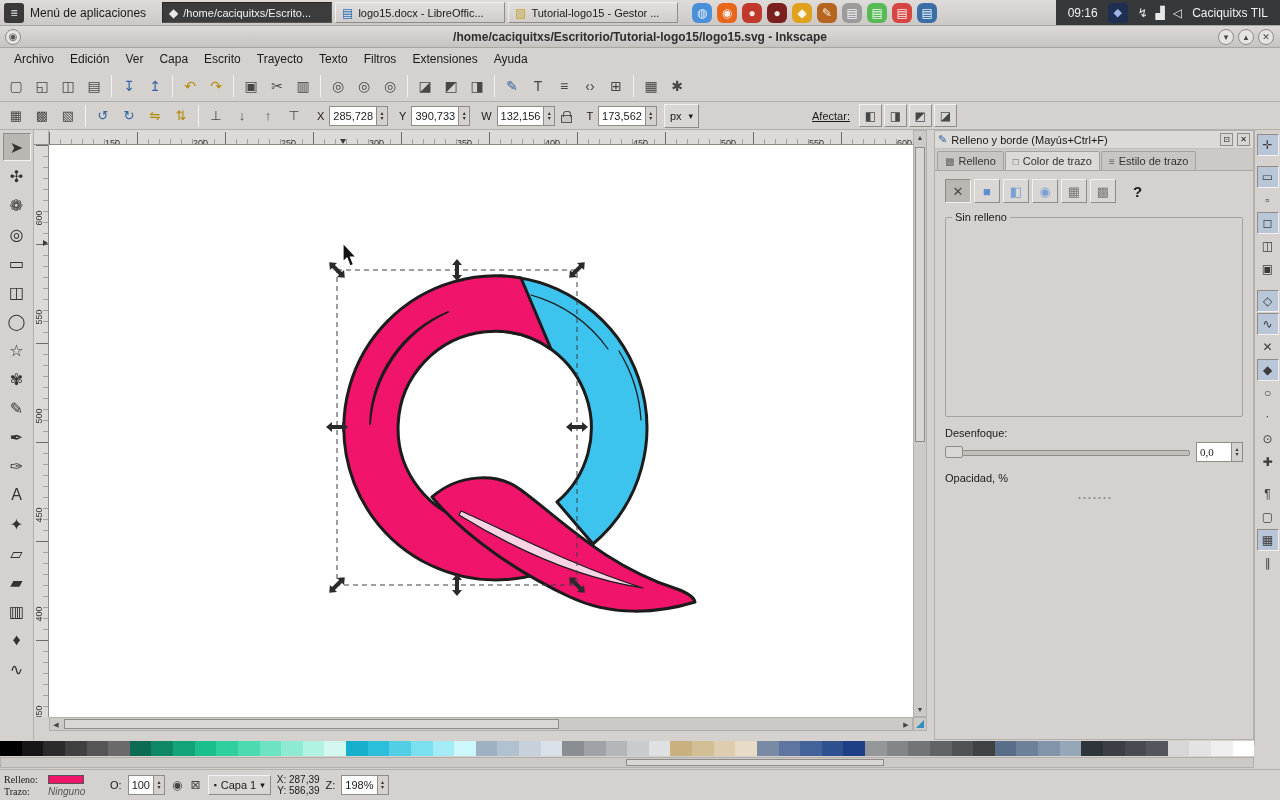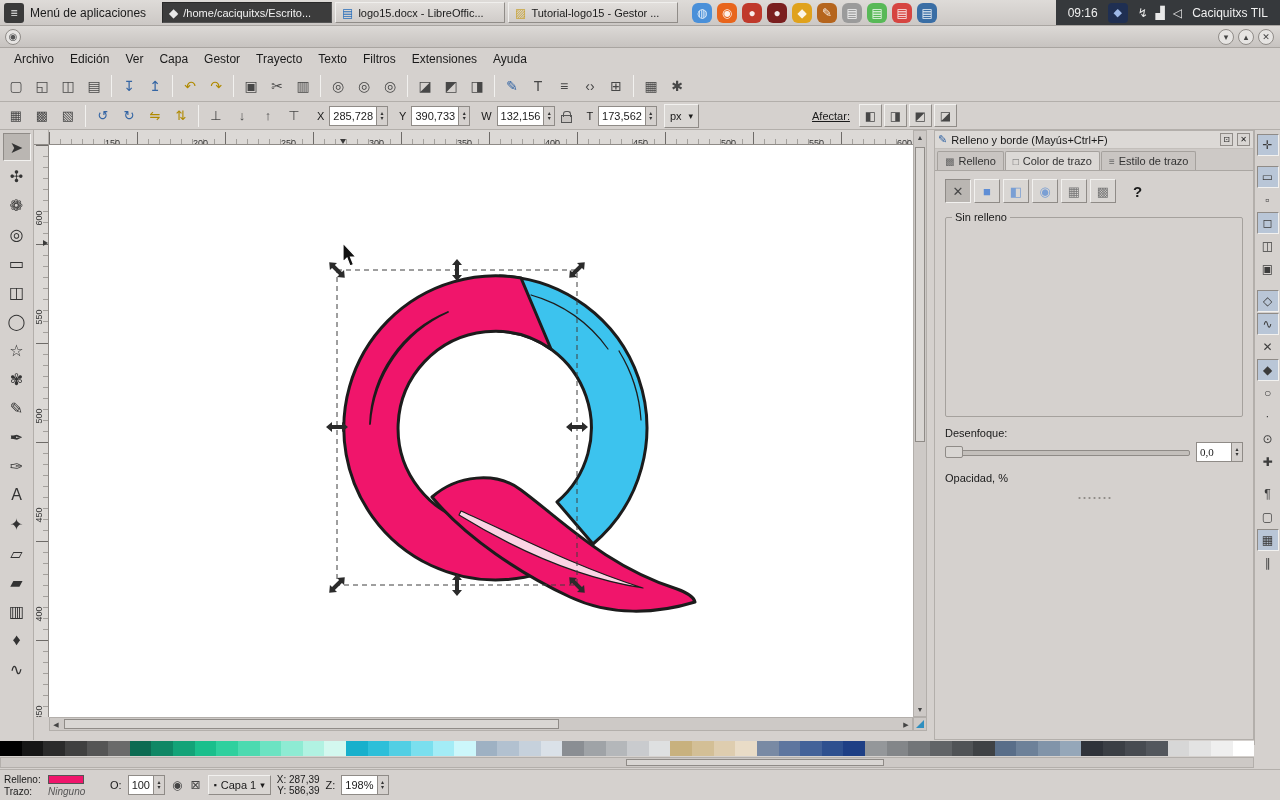--- a/index.html
+++ b/index.html
@@ -105,21 +105,21 @@
 .snap-btn.pressed{background:#b9c6d7 !important;}
 .vgap{height:8px;}
 
 #palette{position:absolute;left:0;top:741px;width:1254px;height:15px;display:flex;}
 .swatch{flex:1;}
 #palette-scroll{position:absolute;left:0;top:757px;width:1254px;height:11px;background:#cdc9c6;border:1px solid #b3afab;}
 .pthumb{position:absolute;left:625px;top:1px;width:258px;height:7px;background:#d9d6d3;border:1px solid #8f8b87;}
 #statusbar{position:absolute;left:0;top:769px;width:1280px;height:31px;background:#d5d1ce;border-top:1px solid #b3afab;display:flex;align-items:center;gap:6px;padding:0 4px;font-size:11px;}
 .sb-fills{display:flex;flex-direction:column;justify-content:center;gap:1px;font-size:10px;width:100px;}
 .sb-row{display:flex;align-items:center;gap:4px;height:11px;}
-.sb-lab{width:40px;}
+.sb-lab{width:40px;font-family:Liberation Serif, serif;}
 .sb-swatch{width:36px;height:9px;border:1px solid #555;}
 .sb-none{font-style:italic;color:#555;}
 .sb-ic{font-size:12px;color:#444;padding:0 1px;}
 .layer-select{display:flex;align-items:center;gap:4px;height:20px;padding:0 5px;border:1px solid;border-color:#f2f1ef #8f8b87 #8f8b87 #f2f1ef;background:#d9d6d3;font-size:11px;}
 .layer-select::after{content:"▾";font-size:9px;}
 .layer-dot{font-size:9px;}
 .sb-msg{flex:1;font-size:11px;white-space:nowrap;overflow:hidden;color:#1a1a1a;}
 .sb-msg .b{font-weight:bold;}
 .sb-coords{display:flex;flex-direction:column;font-size:10px;line-height:11px;text-align:right;white-space:nowrap;}
 </style>
@@ -164,33 +164,34 @@
         <span>↯</span>
         <span>▟</span>
         <span>◁</span>
       </span>
     <span class="tb-user">Caciquitxs TIL</span>
   </div>
 </div>
 
 <div id="titlebar">
   <span class="title-menu-btn">◉</span>
+  <span class="title-text">/home/caciquitxs/Escritorio/Tutorial-logo15/logo15.svg - Inkscape</span>
   <span class="title-controls">
     <span class="title-circle">▾</span>
     <span class="title-circle">▴</span>
     <span class="title-circle">✕</span>
   </span>
 </div>
 
 <div id="menubar">
     <div class="menu-item">Archivo</div>
     <div class="menu-item">Edición</div>
     <div class="menu-item">Ver</div>
     <div class="menu-item">Capa</div>
-    <div class="menu-item">Gestor</div>
+    <div class="menu-item">Escrito</div>
     <div class="menu-item">Trayecto</div>
     <div class="menu-item">Texto</div>
     <div class="menu-item">Filtros</div>
     <div class="menu-item">Extensiones</div>
     <div class="menu-item">Ayuda</div>
   </div>
 <div id="cmdbar">
     <div class="icon-btn">▢</div>
     <div class="icon-btn">◱</div>
     <div class="icon-btn">◫</div>

